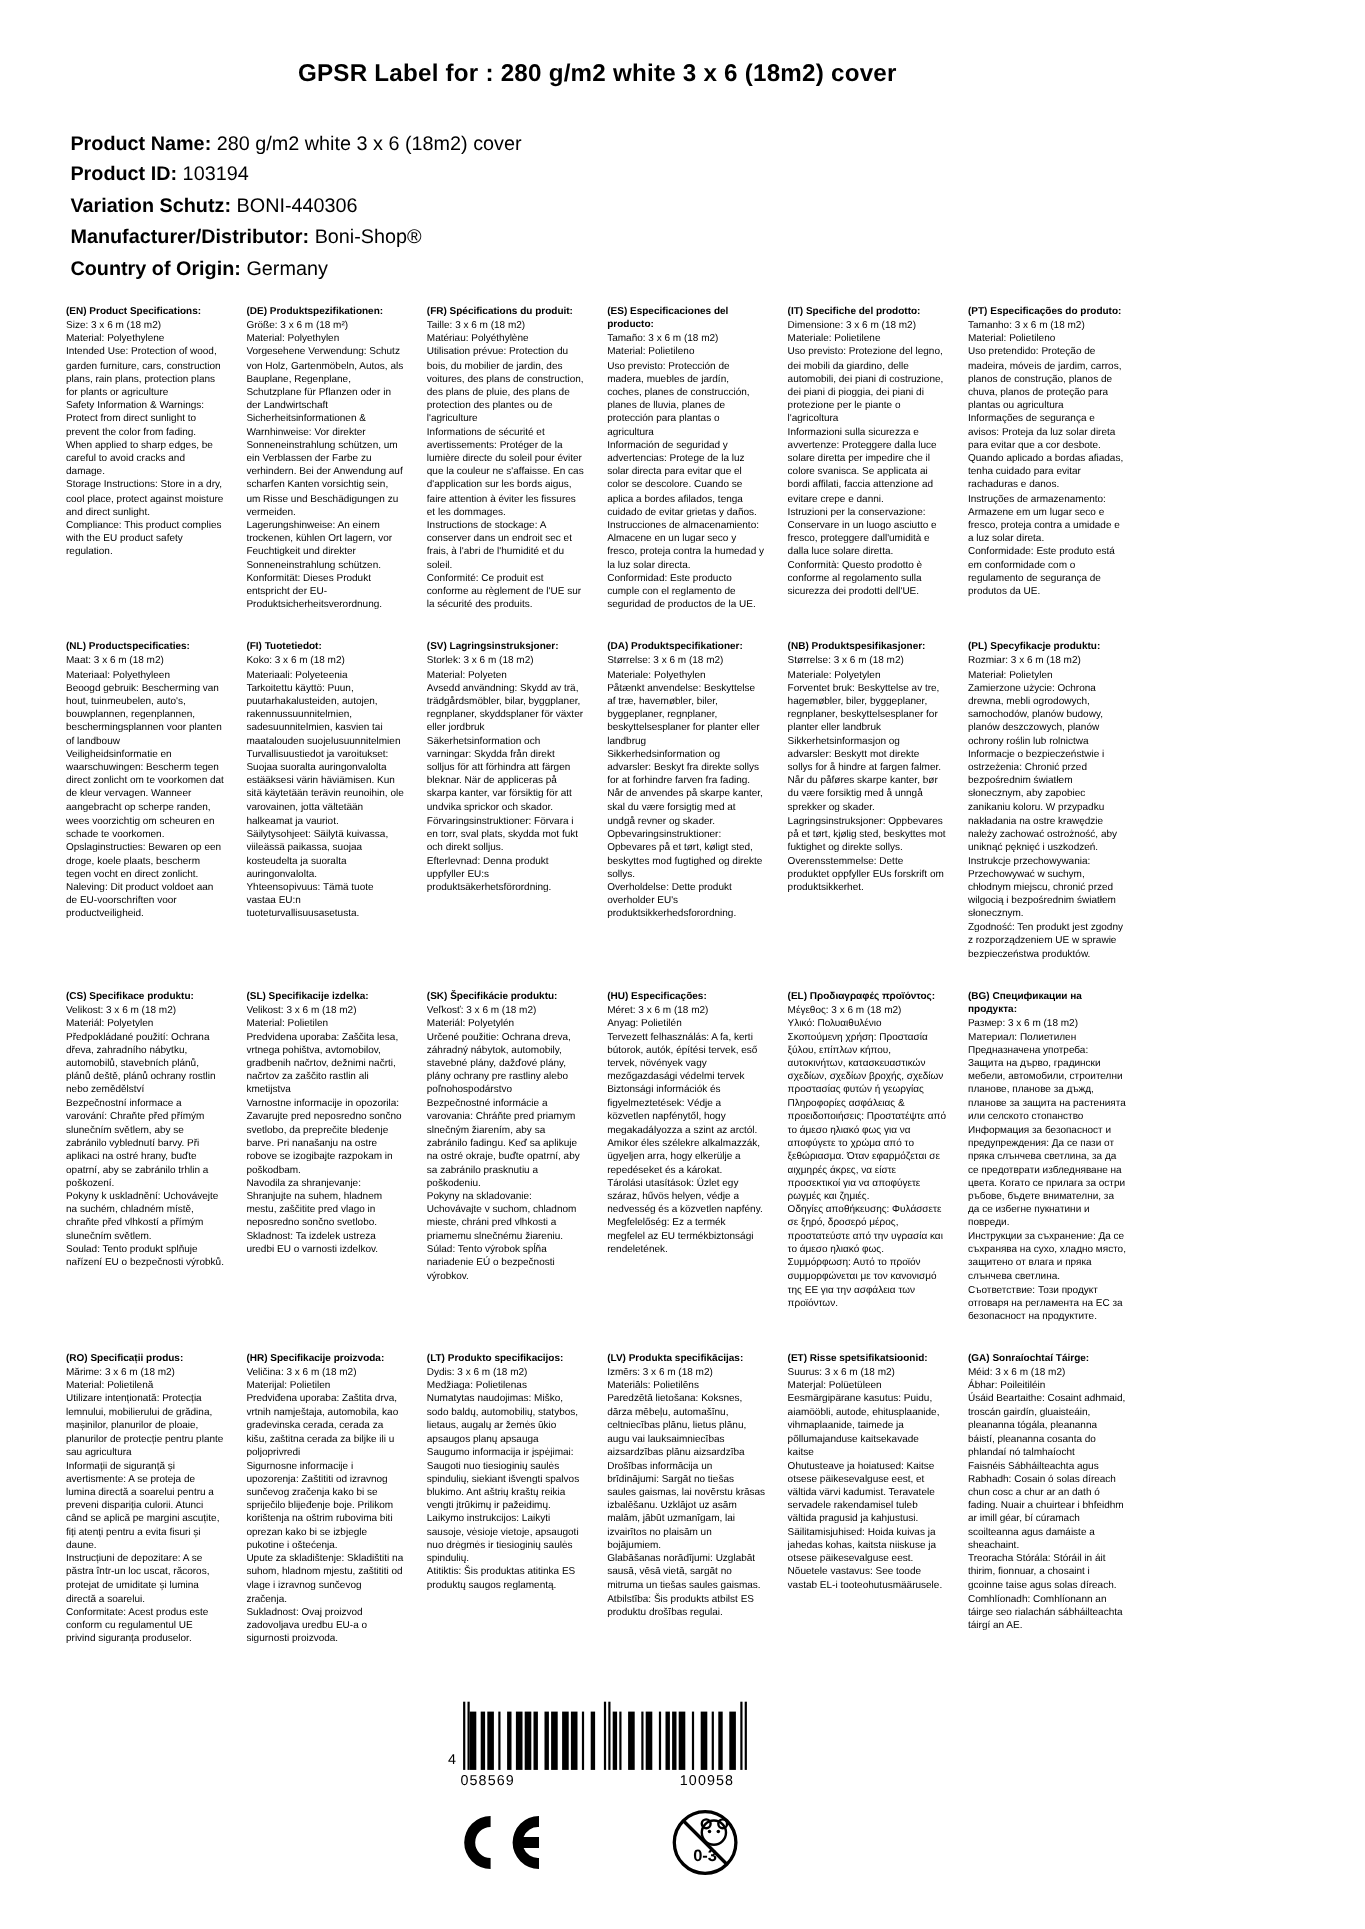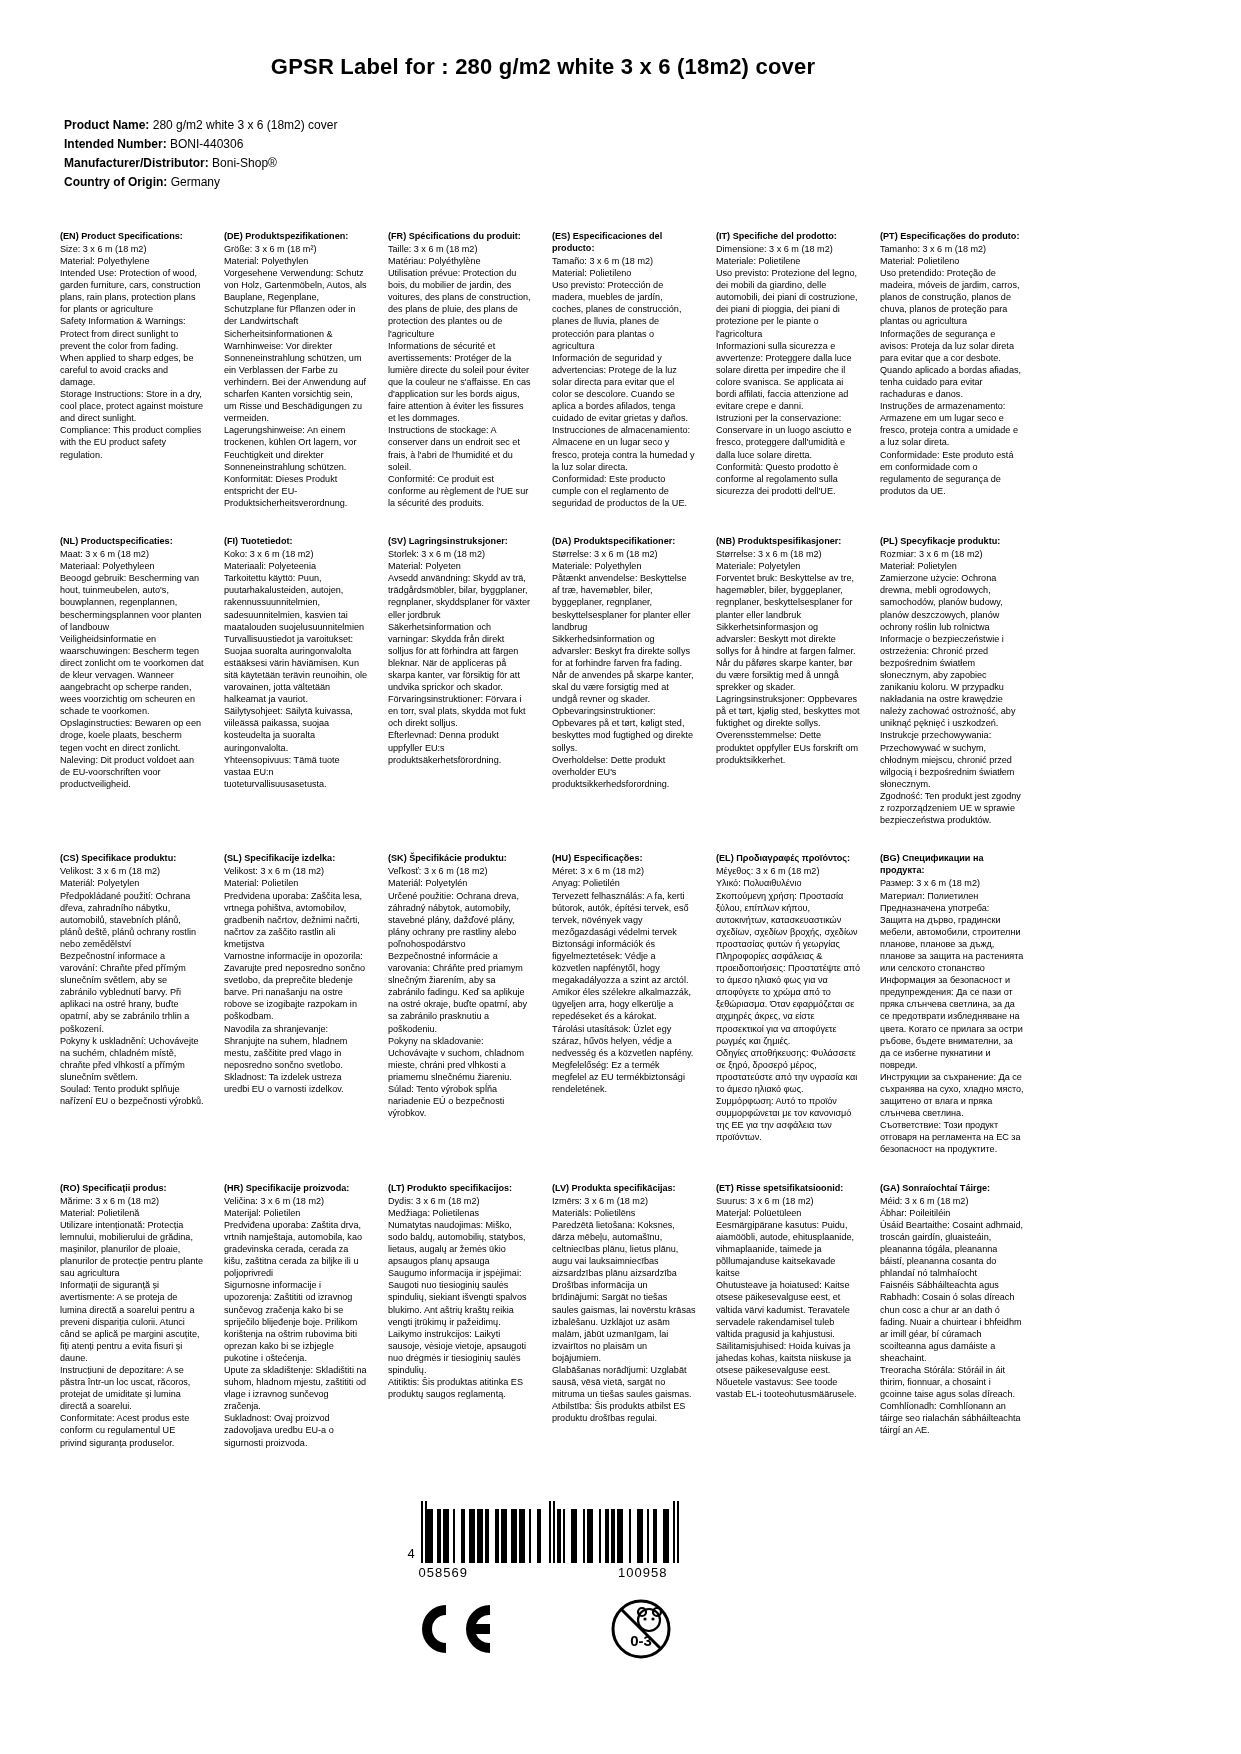--- a/index.html
+++ b/index.html
@@ -21,22 +21,22 @@
     padding: 46px 60px 20px 60px;
   }
   .doc-title {
     text-align: center;
     font-size: 22px;
     font-weight: bold;
     letter-spacing: 0.2px;
     margin: 8px 0 36px 0;
   }
   .meta {
-    margin: 0 0 38px 4px;
-    font-size: 12px;
+    margin: 0 0 18px 4px;
+    font-size: 18px;
     line-height: 1.58;
   }
   .meta .row {
     white-space: nowrap;
   }
   .meta .lbl {
     font-weight: bold;
   }
   .meta .val {
     font-weight: normal;
@@ -118,21 +118,25 @@
 <div class="page">
 
   <div class="doc-title">GPSR Label for : 280 g/m2 white 3 x 6 (18m2) cover</div>
 
   <div class="meta">
     <div class="row">
       <span class="lbl">Product Name:</span>
       <span class="val">280 g/m2 white 3 x 6 (18m2) cover</span>
     </div>
     <div class="row">
-      <span class="lbl">Intended Number:</span>
+      <span class="lbl">Product ID:</span>
+      <span class="val">103194</span>
+    </div>
+    <div class="row">
+      <span class="lbl">Variation Schutz:</span>
       <span class="val">BONI-440306</span>
     </div>
     <div class="row">
       <span class="lbl">Manufacturer/Distributor:</span>
       <span class="val">Boni-Shop®</span>
     </div>
     <div class="row">
       <span class="lbl">Country of Origin:</span>
       <span class="val">Germany</span>
     </div>

